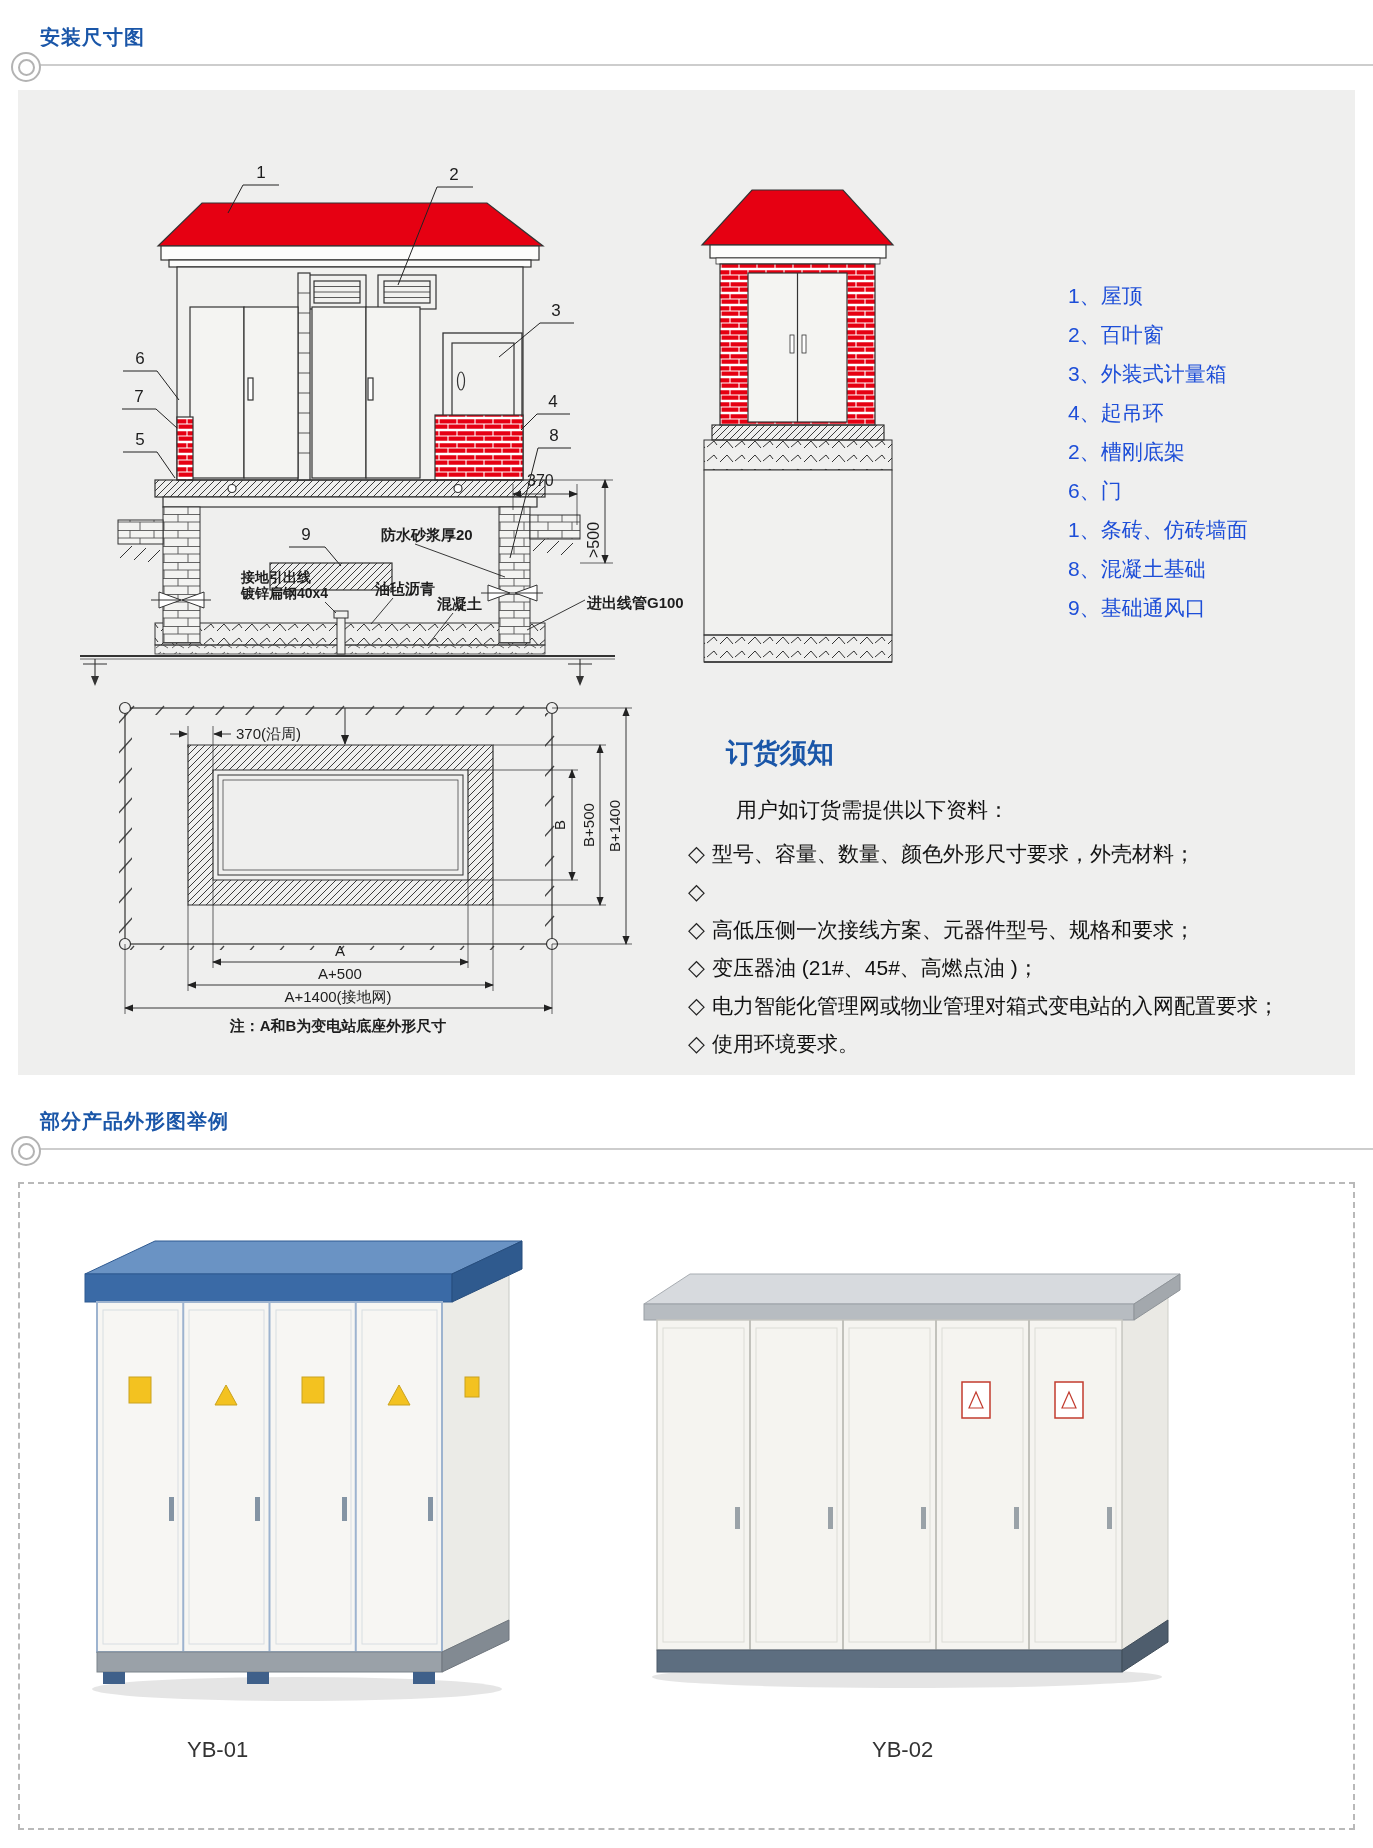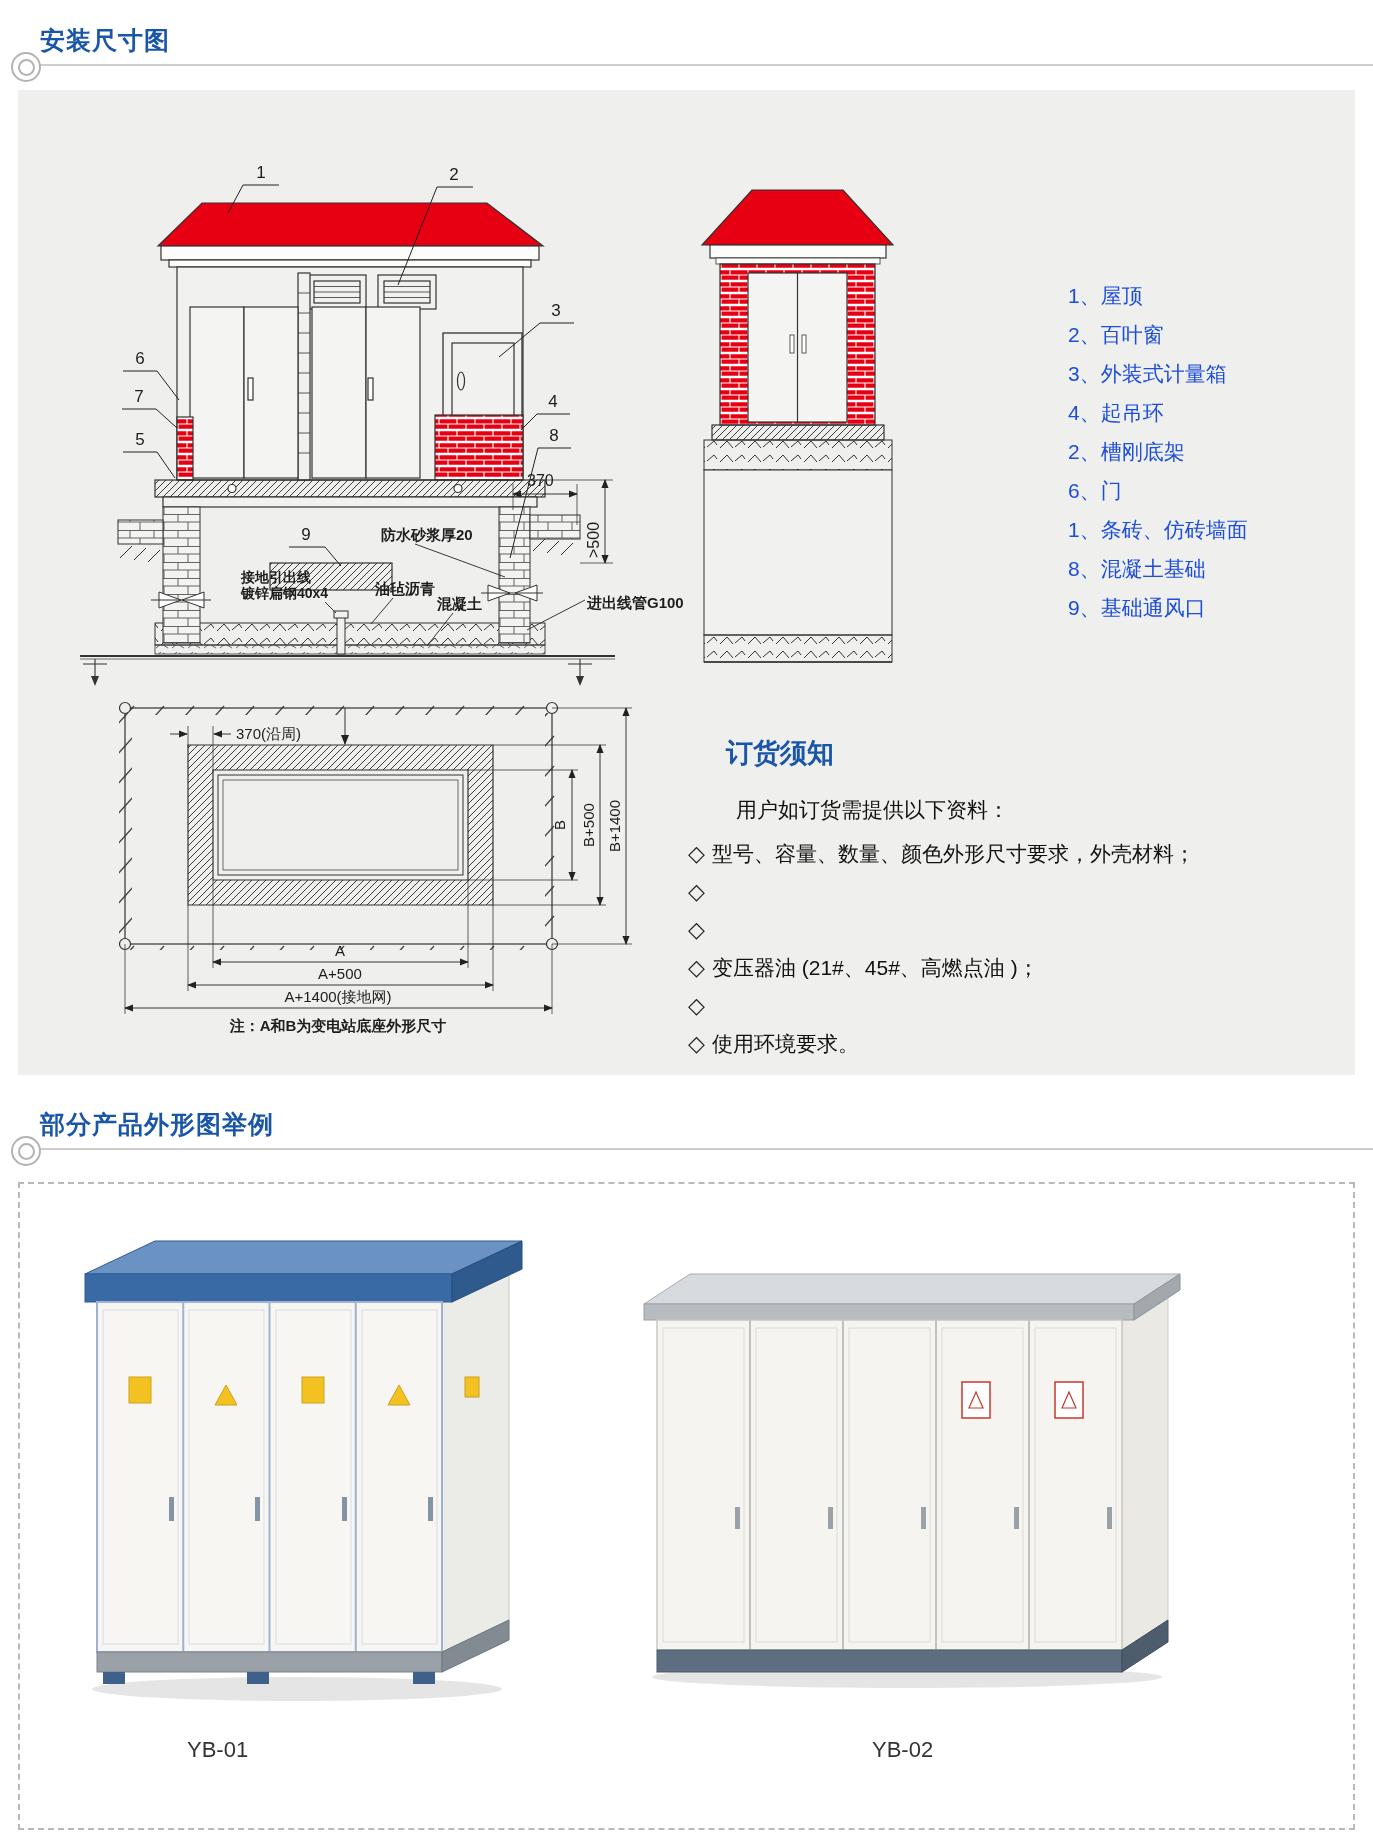--- a/index.html
+++ b/index.html
@@ -1,18 +1,18 @@
 <!DOCTYPE html>
 <html><head>
 <meta charset="utf-8">
 <style>
   html,body{margin:0;padding:0;}
   body{width:1373px;height:1848px;position:relative;background:#ffffff;
        font-family:"Liberation Sans","DejaVu Sans",sans-serif;}
-  .sec-title{position:absolute;left:40px;font-size:25px;font-weight:bold;color:#1a56a8;letter-spacing:1px;}
+  .sec-title{position:absolute;left:40px;font-size:20px;font-weight:bold;color:#1a56a8;letter-spacing:1px;}
   .divider{position:absolute;left:40px;width:1333px;height:2px;background:#cdcdcd;}
   .circ{position:absolute;left:11px;width:26px;height:26px;border:2px solid #b3b3b3;border-radius:50%;
         background:#fff;display:flex;align-items:center;justify-content:center;}
   .circ::after{content:"";width:13px;height:13px;border:2px solid #b3b3b3;border-radius:50%;}
   .panel1{position:absolute;left:18px;top:90px;width:1337px;height:985px;background:#efefee;}
   .panel2{position:absolute;left:18px;top:1182px;width:1337px;height:648px;background:#fff;
           border:2px dashed #b9b9b9;box-sizing:border-box;}
   .legend{position:absolute;left:1050px;top:186px;font-size:21px;color:#1d4ed8;}
   .legend div{line-height:39px;white-space:nowrap;}
   .ord-title{position:absolute;left:670px;top:645px;font-size:27px;font-weight:bold;color:#1a56a8;margin-left:38px;}
@@ -254,27 +254,29 @@
     <div class="ord-list">
       <div class="ord-row">
           <span class="dia">◇</span>
           <span>型号、容量、数量、颜色外形尺寸要求，外壳材料；</span>
         </div>
       <div class="ord-row">
           <span class="dia">◇</span>
         </div>
       <div class="ord-row">
           <span class="dia">◇</span>
+          <span>高低压侧一次接线方案、元器件型号、规格和要求；</span>
         </div>
       <div class="ord-row">
           <span class="dia">◇</span>
           <span>变压器油 (21#、45#、高燃点油 )；</span>
         </div>
       <div class="ord-row">
           <span class="dia">◇</span>
+          <span>电力智能化管理网或物业管理对箱式变电站的入网配置要求；</span>
         </div>
       <div class="ord-row">
           <span class="dia">◇</span>
           <span>使用环境要求。</span>
         </div>
     </div>
   </div>
 
   <div class="sec-title" style="top:1108px">部分产品外形图举例</div>
   <div class="divider" style="top:1148px"></div>

